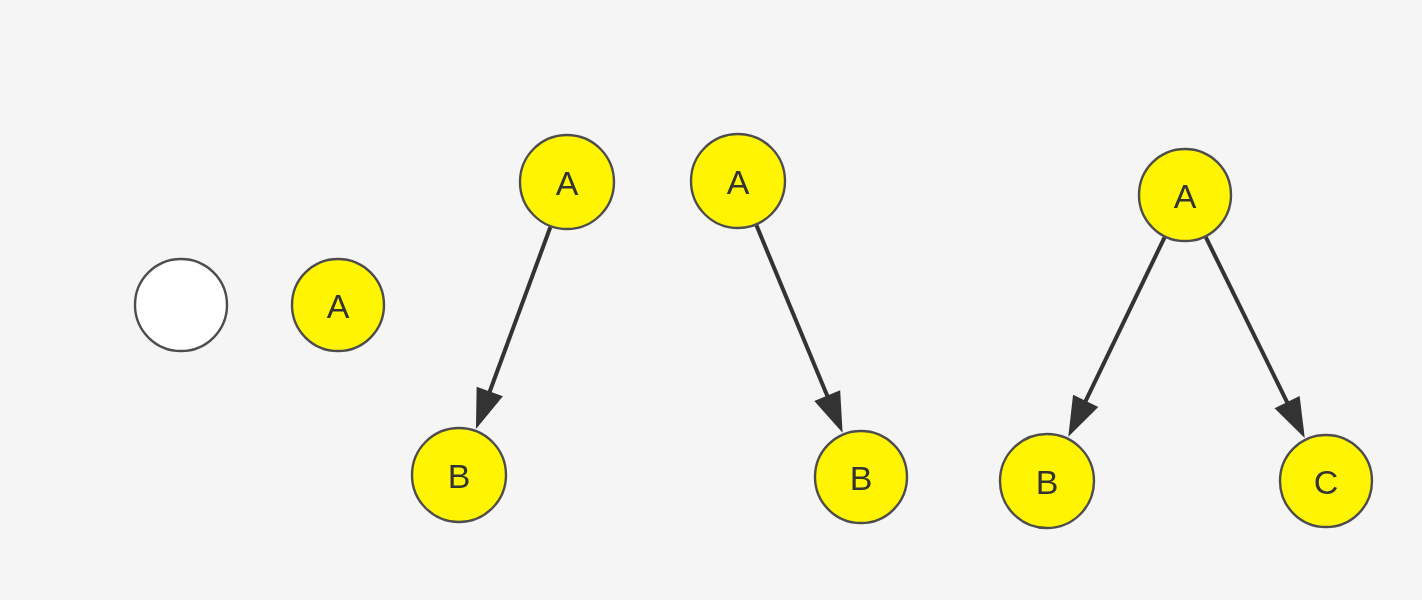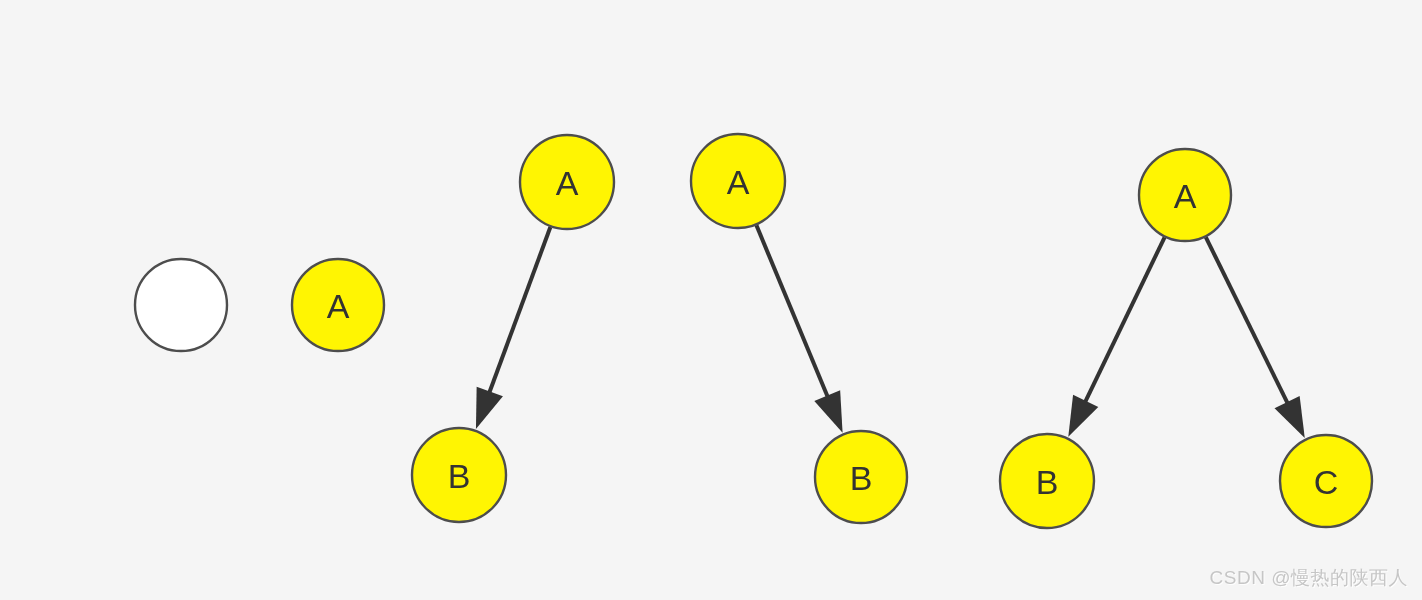--- a/index.html
+++ b/index.html
@@ -83,14 +83,13 @@
       </g>
       <g>
         <circle cx="1047" cy="481" r="47" fill="#fff502" stroke="#4d4d4d" stroke-width="2.4"></circle>
         <text x="1047" y="482" text-anchor="middle" dominant-baseline="central" fill="#333333" font-size="34" font-family="&quot;Liberation Sans&quot;, &quot;DejaVu Sans&quot;, sans-serif">B</text>
       </g>
       <g>
         <circle cx="1326" cy="481" r="46" fill="#fff502" stroke="#4d4d4d" stroke-width="2.4"></circle>
         <text x="1326" y="482" text-anchor="middle" dominant-baseline="central" fill="#333333" font-size="34" font-family="&quot;Liberation Sans&quot;, &quot;DejaVu Sans&quot;, sans-serif">C</text>
       </g>
     </svg>
-  <div class="watermark" style="color: rgb(198, 198, 198);">CSDN @慢热的陕西人</div>
 </div>
 
 </body></html>

